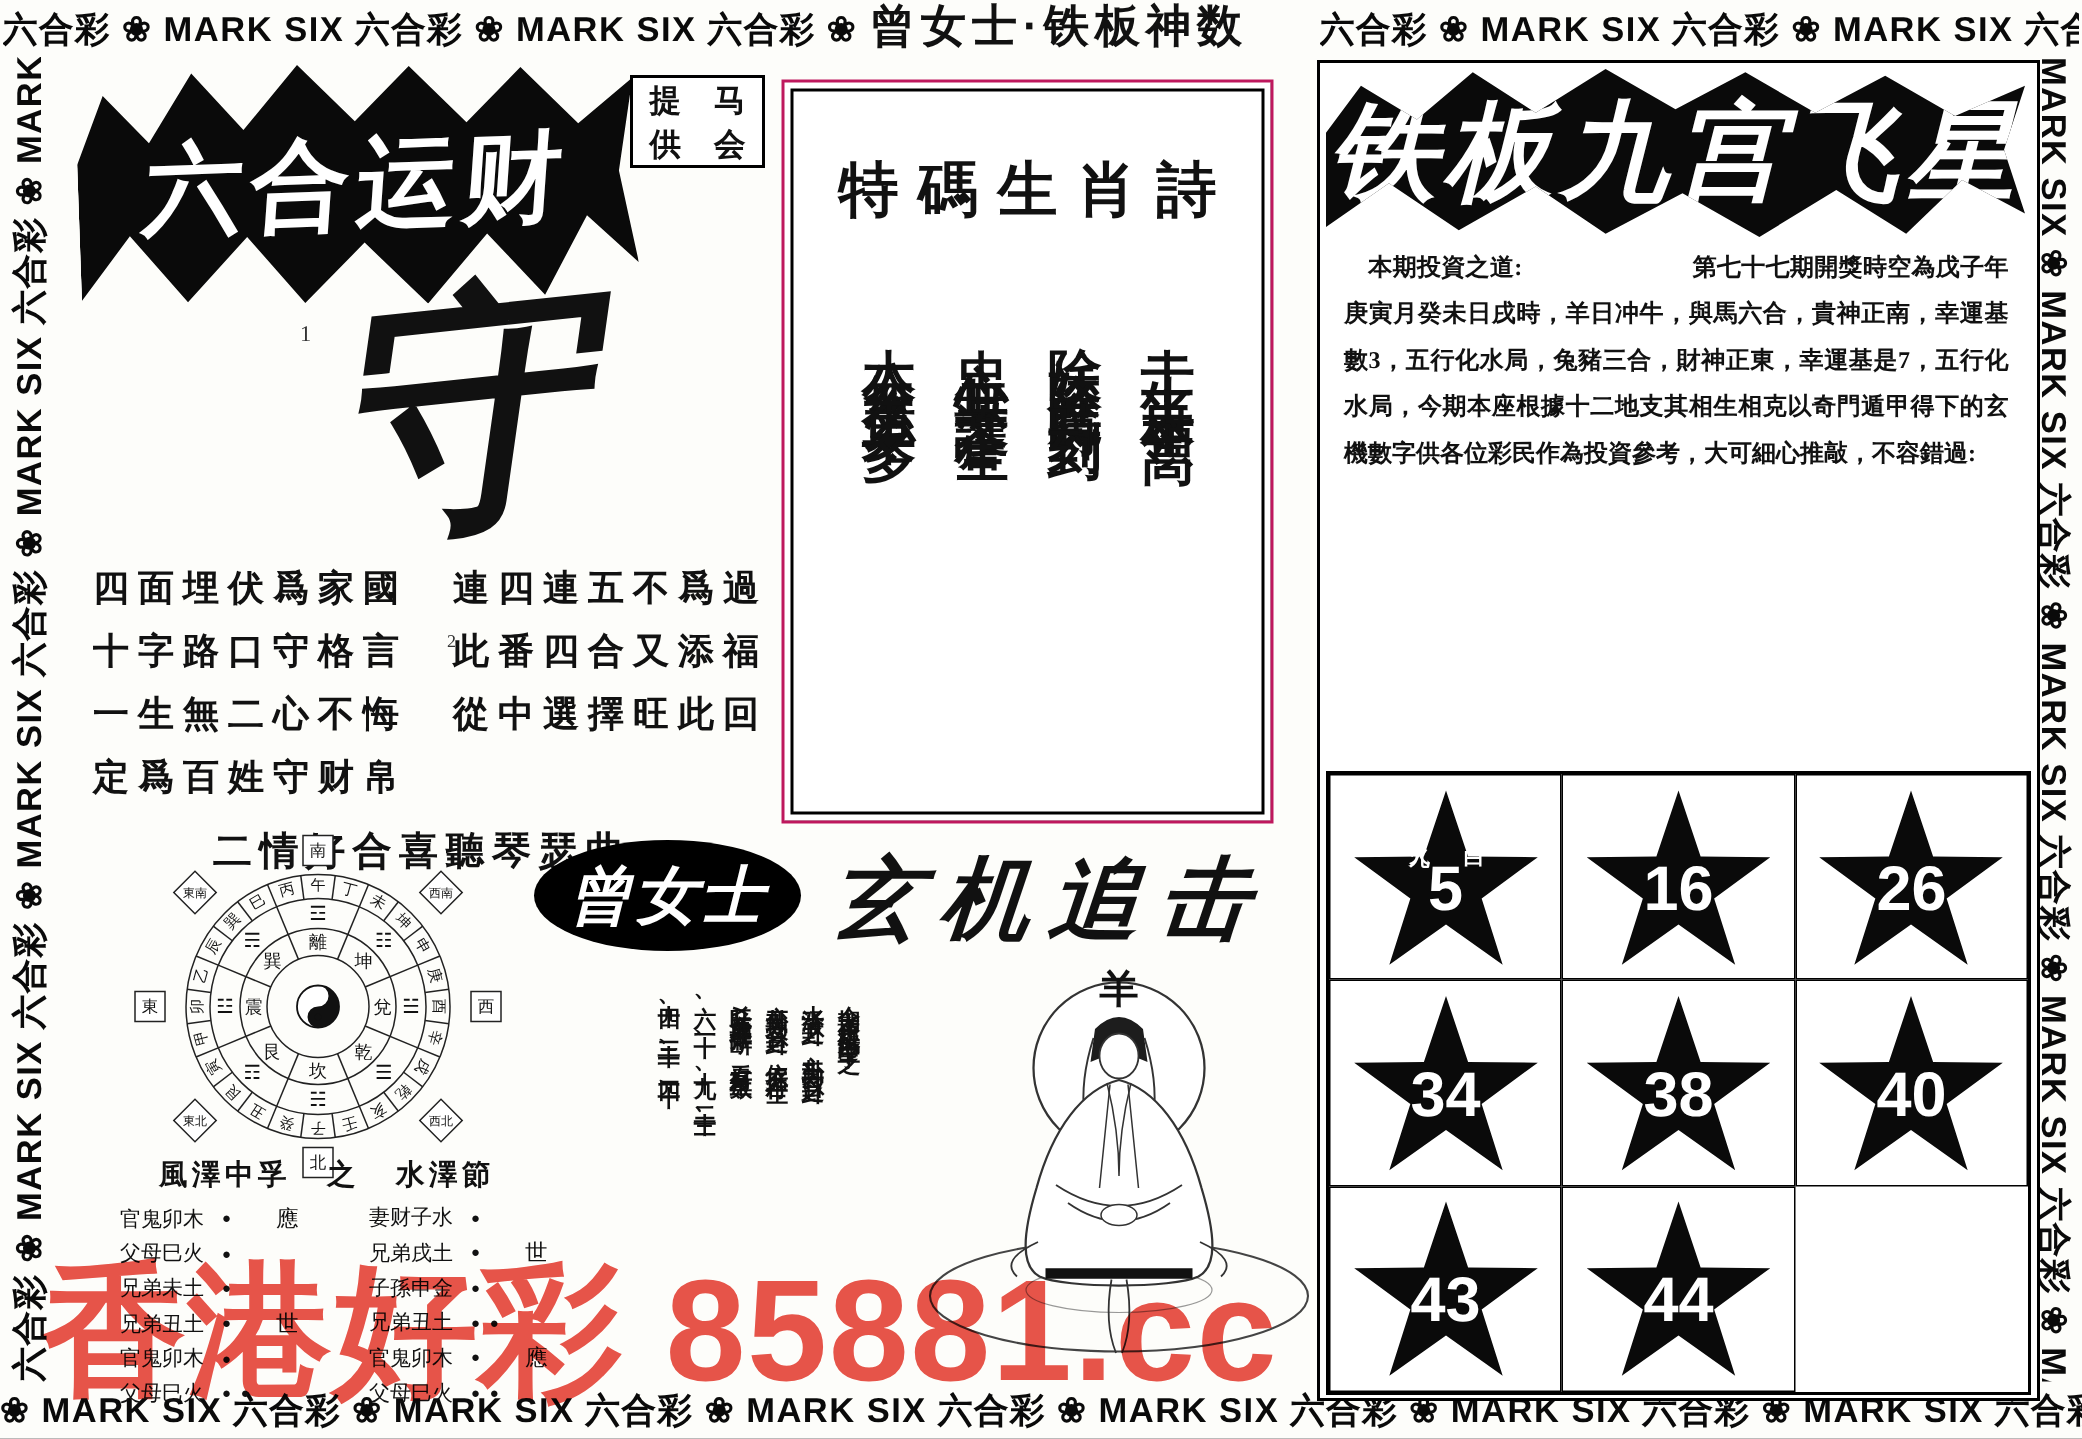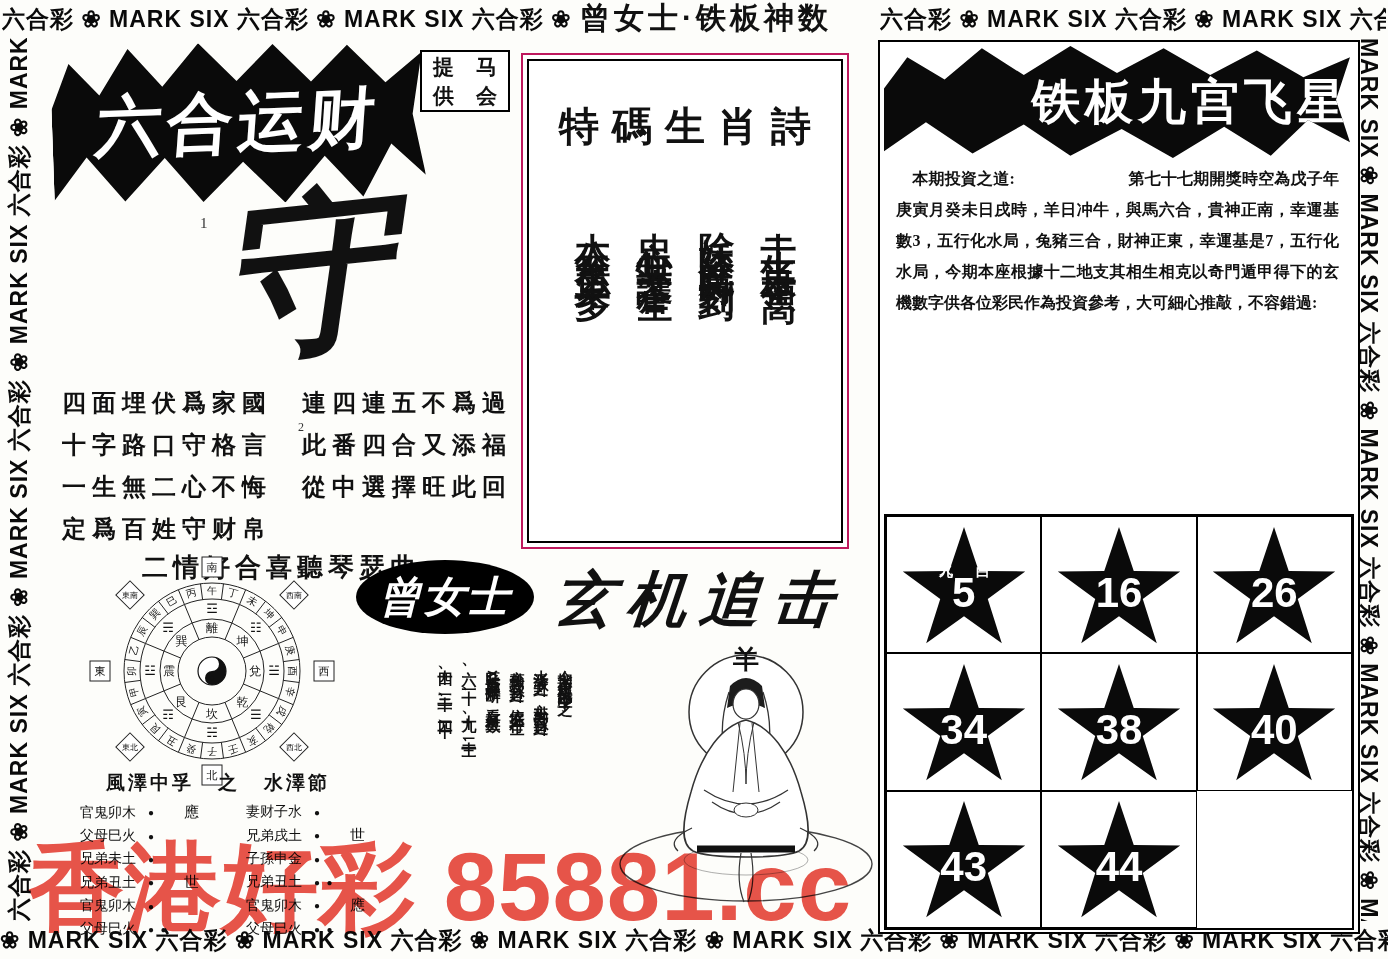--- a/index.html
+++ b/index.html
@@ -30,21 +30,21 @@
   #stamp{position:absolute;left:420px;top:50px;width:86px;height:58px;border:2px solid #000;
          display:grid;grid-template-columns:1fr 1fr;background:#fff;}
   .stamp-cell{display:flex;align-items:center;justify-content:center;font-size:21px;font-weight:700;
               font-family:"Liberation Serif",serif;}
   #shou{position:absolute;left:150px;top:182px;width:310px;height:190px;display:flex;align-items:center;
         justify-content:center;font-family:"Liberation Serif",serif;font-style:italic;font-weight:700;
         font-size:172px;transform:rotate(-6deg);}
   .mark{position:absolute;font-size:15px;font-family:"Liberation Serif",serif;color:#333;}
   #mark1{left:200px;top:215px;} #mark2{left:298px;top:420px;font-size:12px;}
 
-  #verses{position:absolute;left:62px;top:387px;display:flex;gap:30px;
+  #verses{position:absolute;left:62px;top:376px;display:flex;gap:30px;
           font-family:"Liberation Serif",serif;font-size:24px;font-weight:700;}
   .vcol{display:flex;flex-direction:column;gap:10px;letter-spacing:6px;white-space:nowrap;}
   #tagline{position:absolute;left:142px;top:532px;font-size:26px;letter-spacing:5px;font-weight:700;
            font-family:"Liberation Serif",serif;margin-top:18px;}
 
   #bagua{position:absolute;left:76px;top:554px;width:272px;height:234px;}
 
   #hexagram{position:absolute;left:80px;top:770px;width:340px;font-family:"Liberation Serif",serif;}
   .hex-head{display:flex;gap:24px;font-size:19px;letter-spacing:3px;margin:0 0 7px 26px;font-weight:700;}
   .hex-cols{display:flex;gap:40px;}
@@ -68,22 +68,22 @@
                  align-items:center;justify-content:center;font-size:42px;font-weight:800;letter-spacing:2px;}
   #mystery-title{font-size:60px;font-weight:800;letter-spacing:13px;font-family:"Liberation Serif",serif;
                  transform:skewX(-5deg);white-space:nowrap;}
   #mystery-cols{position:absolute;left:430px;top:658px;height:220px;writing-mode:vertical-rl;
                 text-orientation:upright;font-size:15px;font-weight:700;font-family:"Liberation Serif",serif;}
   .m-col{margin:0 5px;letter-spacing:3px;}
   #buddha{position:absolute;left:596px;top:620px;}
 
   
   #right-box{position:absolute;left:878px;top:40px;width:478px;height:890px;border:2px solid #000;background:#fff;}
-  #right-title{position:absolute;left:884px;top:46px;width:466px;height:112px;font-size:48px;font-weight:800;
-               letter-spacing:5px;white-space:nowrap;justify-content:flex-end;}
+  #right-title{position:absolute;left:884px;top:46px;width:466px;height:112px;font-size:72px;font-weight:800;
+               letter-spacing:5px;font-style:italic;white-space:nowrap;}
   #right-para{position:absolute;left:896px;top:164px;width:443px;font-size:16px;line-height:1.93;
               font-family:"Liberation Serif",serif;text-align:justify;font-weight:700;}
   #star-grid{position:absolute;left:884px;top:514px;width:466px;height:412px;border:2px solid #000;
              display:grid;grid-template-columns:repeat(3,1fr);background:#fff;}
   .star-cell{border:1px solid #000;position:relative;display:flex;align-items:center;justify-content:center;}
   .star-cell svg{width:134px;height:130px;}
   .star-num{position:absolute;left:50%;top:50%;transform:translate(-50%,-34%);color:#fff;
             font-size:42px;font-weight:800;}
   .star-ann{position:absolute;color:#fff;writing-mode:vertical-rl;text-orientation:upright;
             font-size:14px;font-weight:700;top:25%;letter-spacing:2px;}

